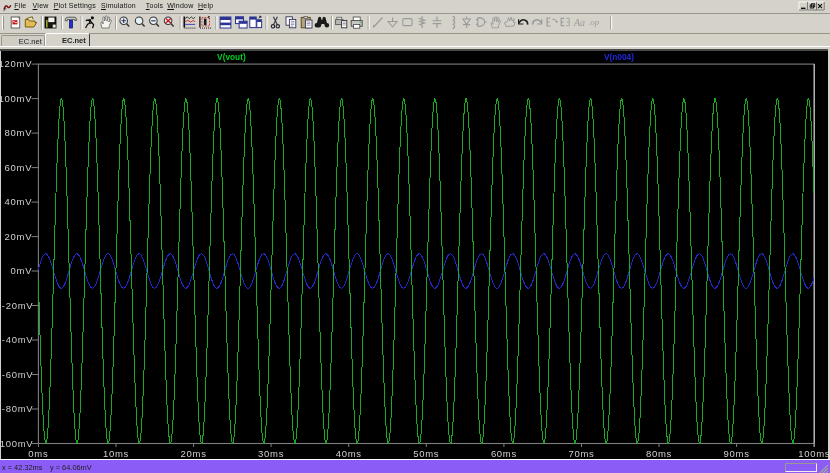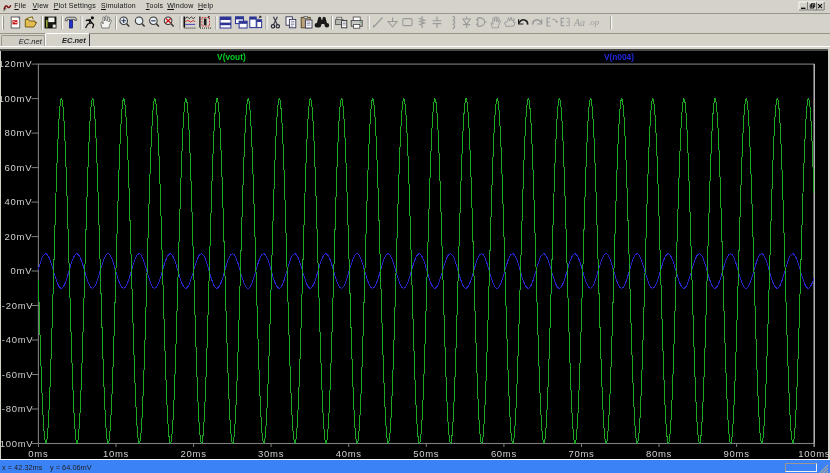--- a/index.html
+++ b/index.html
@@ -1,22 +1,22 @@
 <!DOCTYPE html>
 <html><head><meta charset="utf-8"><style>
 * { margin:0; padding:0; box-sizing:border-box; }
 html,body { width:830px; height:473px; overflow:hidden; background:#d5d2ca;
   font-family:"Liberation Sans",sans-serif; }
 .ax { font-size:9.5px; letter-spacing:0.7px; fill:#d0d0d0; font-family:"Liberation Sans",sans-serif; }
 #menubar { position:absolute; left:0; top:0; width:830px; height:14px; font-size:7px; letter-spacing:0.22px; color:#111; }
 #toolbar { position:absolute; left:0; top:14px; width:830px; height:19px; }
 #tabbar  { position:absolute; left:0; top:33px; width:830px; height:13px; }
-.tab { position:absolute; font-size:7.5px; color:#222; text-align:center;font-style:italic; }
+.tab { position:absolute; font-size:7.5px; color:#222; text-align:center; }
 #plot { position:absolute; left:0; top:50.5px; width:828px; height:408px; background:#000; }
-#status { position:absolute; left:0; top:458.5px; width:830px; height:14.5px; background:#3b82f6;
+#status { position:absolute; left:0; top:458.5px; width:830px; height:14.5px; background:#8b5cf6;
   border-top:1px solid #ffffff; font-size:7.4px; color:#222; }
 </style></head>
 <body>
 <div id="menubar">
  <svg width="14" height="14" style="position:absolute;left:1px;top:1px">
    <path d="M3 8.2 Q4.7 3.2 6.4 5.6 Q8.1 8 9.8 4.2" stroke="#7a1010" stroke-width="1.5" fill="none"></path>
    <path d="M2.6 9.8 L5 7.3" stroke="#222" stroke-width="1" fill="none"></path>
  </svg>
  <span style="position:absolute;left:14.3px;top:2.2px"><u>F</u>ile</span>
     <span style="position:absolute;left:32.6px;top:2.2px"><u>V</u>iew</span>

